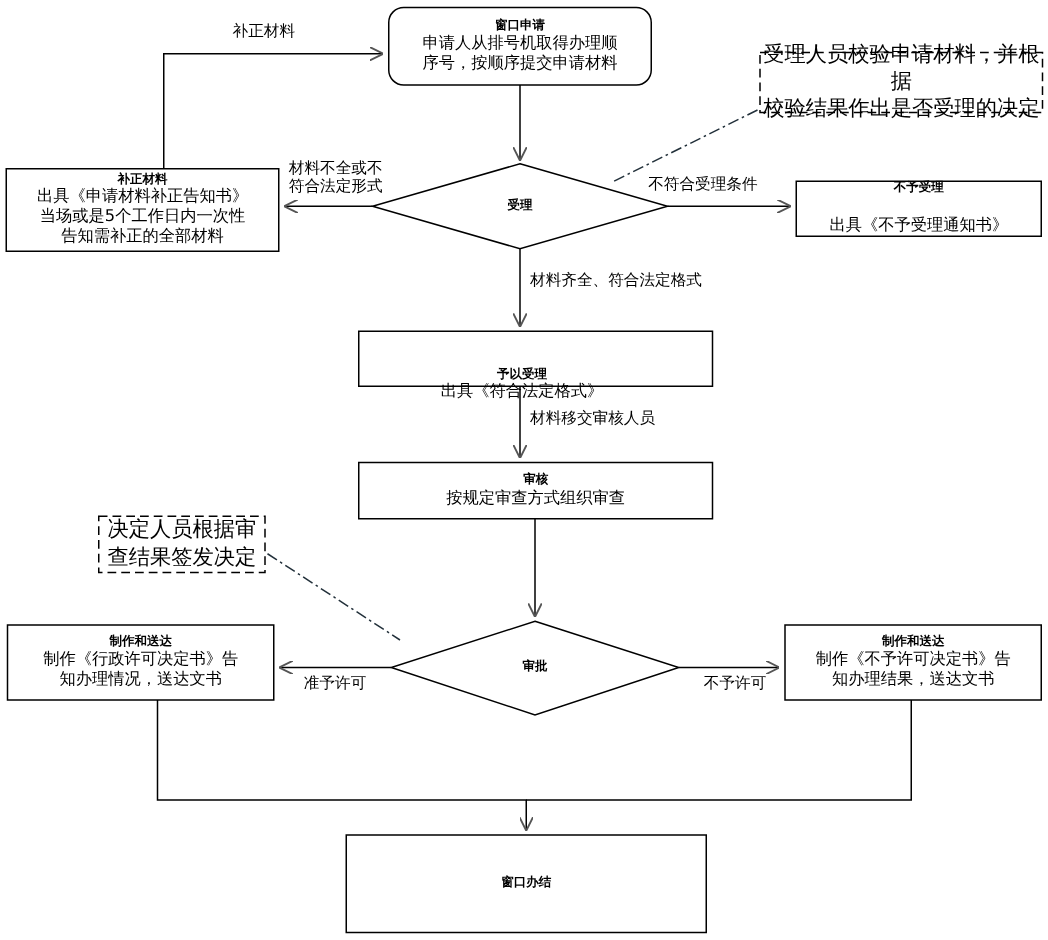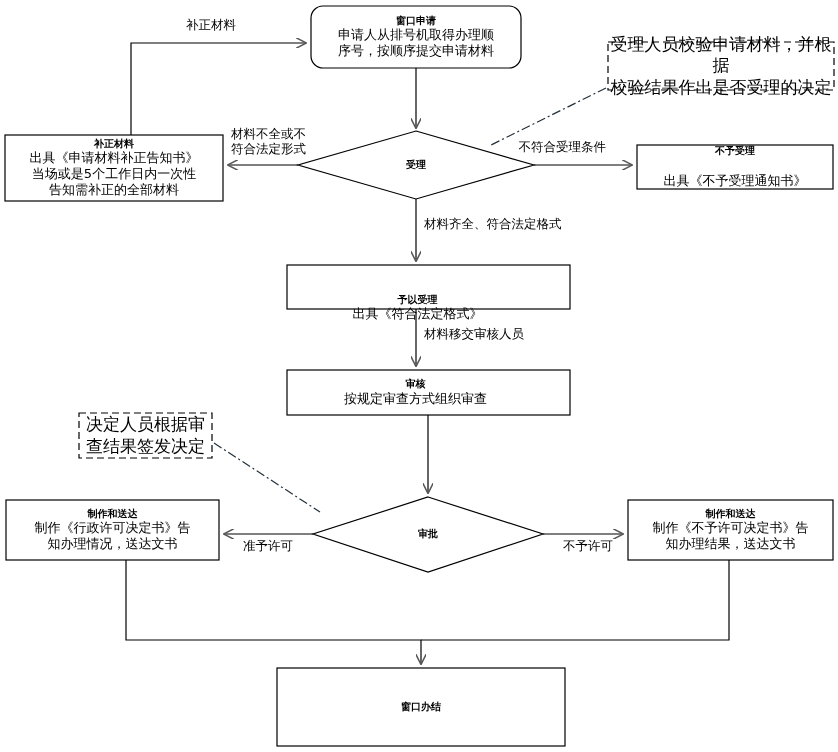--- a/index.html
+++ b/index.html
@@ -155,21 +155,21 @@
   <div class="shape-text" style="left:637px; top:145px; width:196px; height:44px;justify-content:space-between;">
     <div class="t-title">不予受理</div>
     <div class="t-body">出具《不予受理通知书》</div>
   </div>
 
   <div class="shape-text" style="left:276px; top:265px; width:283px; height:44px;margin-top:21px;">
     <div class="t-title">予以受理</div>
     <div class="t-body">出具《符合法定格式》</div>
   </div>
 
-  <div class="shape-text" style="left:274px; top:370px; width:283px; height:45px;">
+  <div class="shape-text" style="left:287px; top:370px; width:283px; height:45px;">
     <div class="t-title">审核</div>
     <div class="t-body">按规定审查方式组织审查</div>
   </div>
 
   <div class="shape-text" style="left:313px; top:497px; width:230px; height:75px;">
     <div class="t-title">审批</div>
   </div>
 
   <div class="shape-text" style="left:79px; top:413px; width:133px; height:45px;">
     <div class="t-note" style="white-space: pre-line;">决定人员根据审

